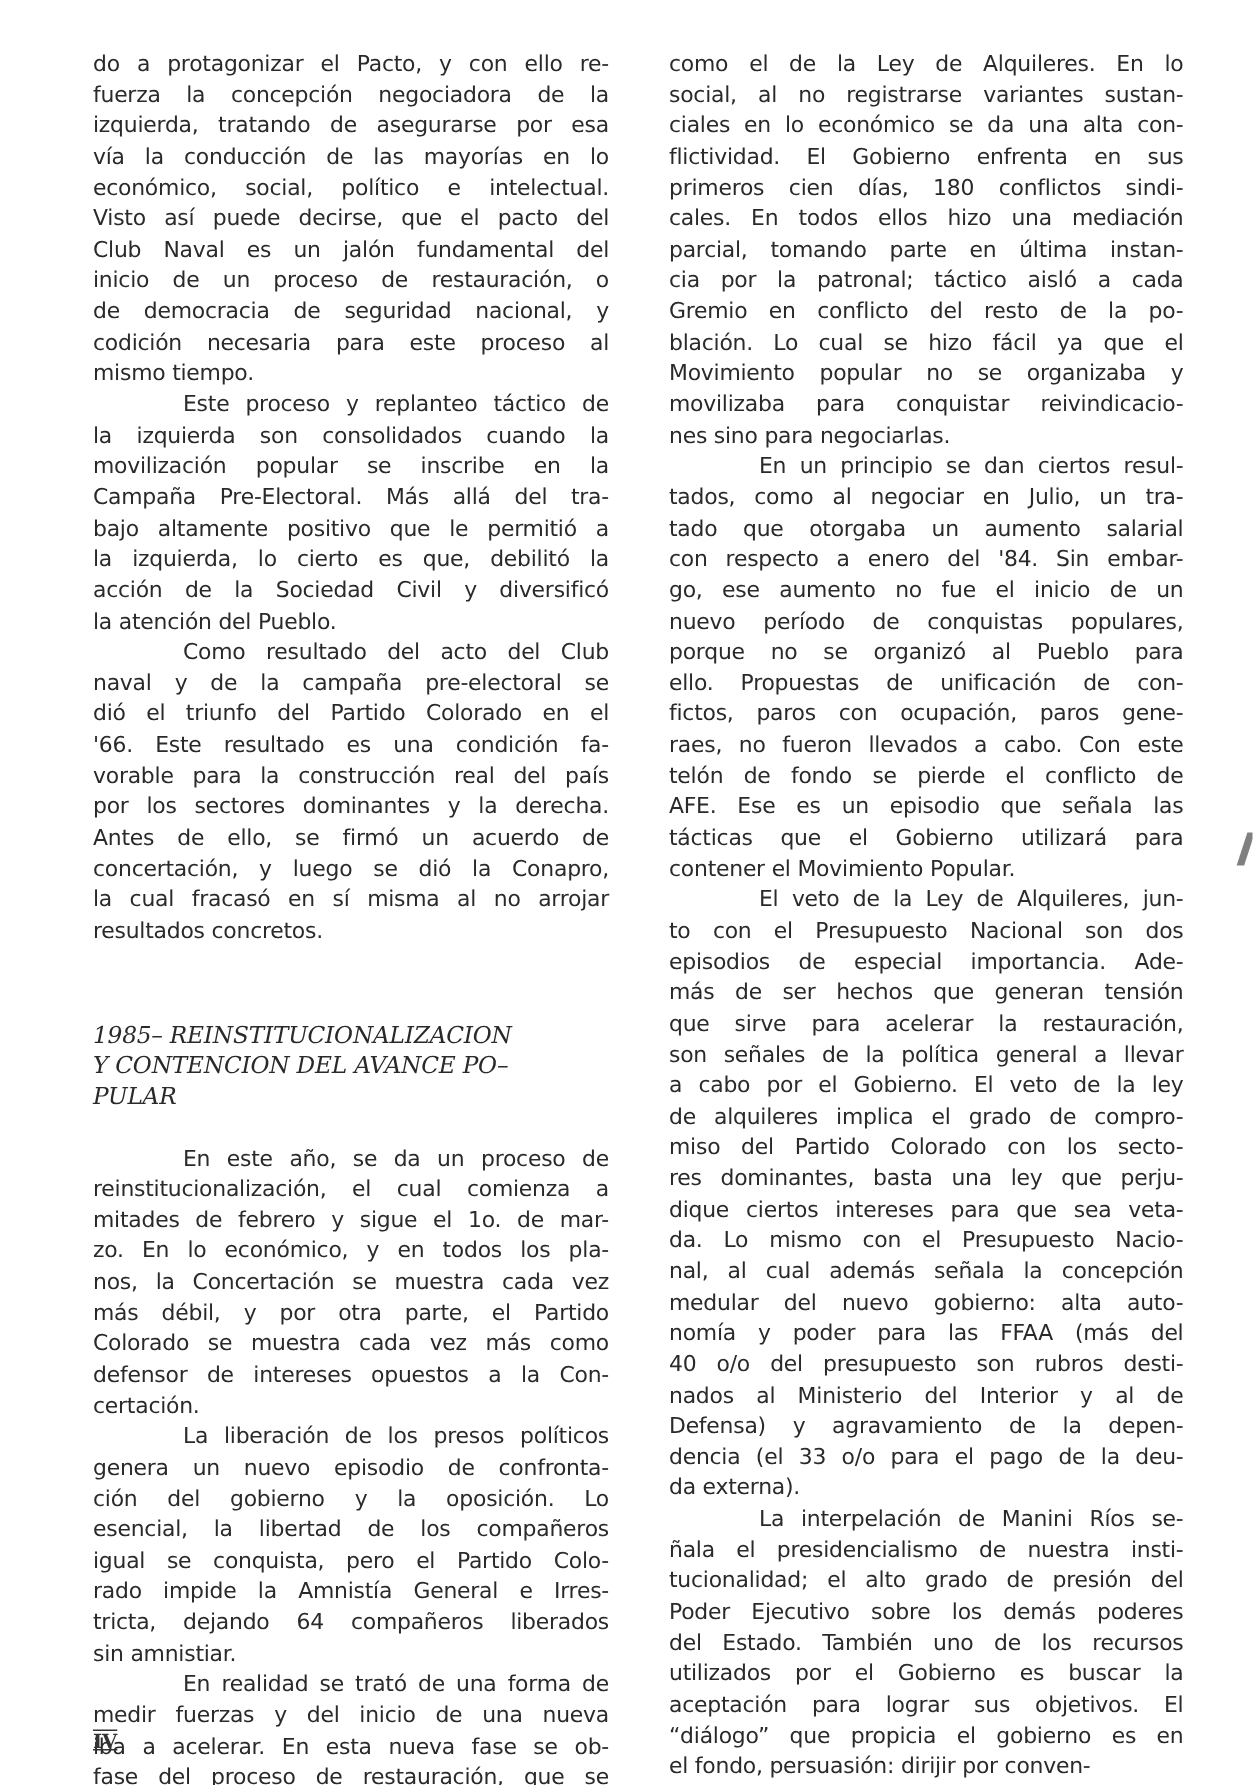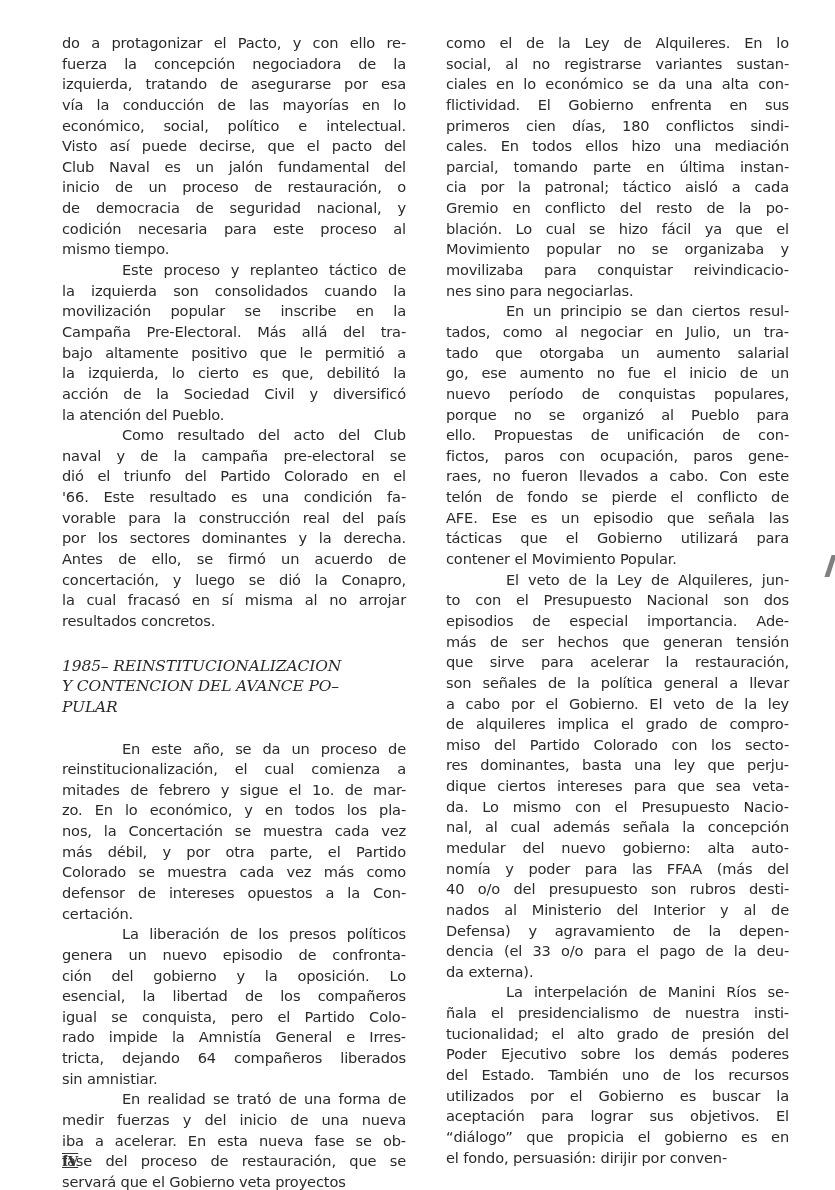--- a/index.html
+++ b/index.html
@@ -6,21 +6,21 @@
   body {
     width: 835px; height: 1190px; background: #ffffff; position: relative; overflow: hidden;
     font-family: "DejaVu Sans", sans-serif; color: #2a2a2a;
   }
   .col { position: absolute; top: 33px; width: 344px; font-size: 14.6px; line-height: 20.65px; }
   .col.left { left: 62px; }
   .col.right { left: 446px; width: 343px; }
   .line { display: block; white-space: nowrap; text-align: justify; text-align-last: justify; height: 20.65px; overflow: visible; letter-spacing: -0.15px; }
   .line.last { text-align-last: left; }
   .line.indent { padding-left: 60px; }
-  .heading { font-family: "DejaVu Serif", serif; font-style: italic; font-size: 15.5px; color: #2a2a2a; letter-spacing: 0.6px; }
+  .heading { font-family: "DejaVu Serif", serif; font-style: italic; font-size: 15.5px; color: #2a2a2a; letter-spacing: 0.6px; margin-top: 24px; }
   .gap-small { height: 21px; }
   .gap-large { height: 24px; }
   .page-mark { position: absolute; left: 62px; top: 1154px; font-family: "DejaVu Serif", serif; font-weight: bold; font-size: 13px; color: #333; text-decoration: underline overline; }
   .edge-mark { position: absolute; left: 828px; top: 555px; width: 5px; height: 22px; background: #555; transform: skewX(-18deg); opacity: 0.75; }
 </style>
 </head>
 <body>
 
 <div class="col left">
   <div>
@@ -108,20 +108,21 @@
       <span class="line">Gremio en conflicto del resto de la po-</span>
       <span class="line">blación. Lo cual se hizo fácil ya que el</span>
       <span class="line">Movimiento popular no se organizaba y</span>
       <span class="line">movilizaba para conquistar reivindicacio-</span>
       <span class="line last">nes sino para negociarlas.</span>
     </div>
   <div>
       <span class="line indent">En un principio se dan ciertos resul-</span>
       <span class="line">tados, como al negociar en Julio, un tra-</span>
       <span class="line">tado que otorgaba un aumento salarial</span>
+      <span class="line">con respecto a enero del '84. Sin embar-</span>
       <span class="line">go, ese aumento no fue el inicio de un</span>
       <span class="line">nuevo período de conquistas populares,</span>
       <span class="line">porque no se organizó al Pueblo para</span>
       <span class="line">ello. Propuestas de unificación de con-</span>
       <span class="line">fictos, paros con ocupación, paros gene-</span>
       <span class="line">raes, no fueron llevados a cabo. Con este</span>
       <span class="line">telón de fondo se pierde el conflicto de</span>
       <span class="line">AFE. Ese es un episodio que señala las</span>
       <span class="line">tácticas que el Gobierno utilizará para</span>
       <span class="line last">contener el Movimiento Popular.</span>

